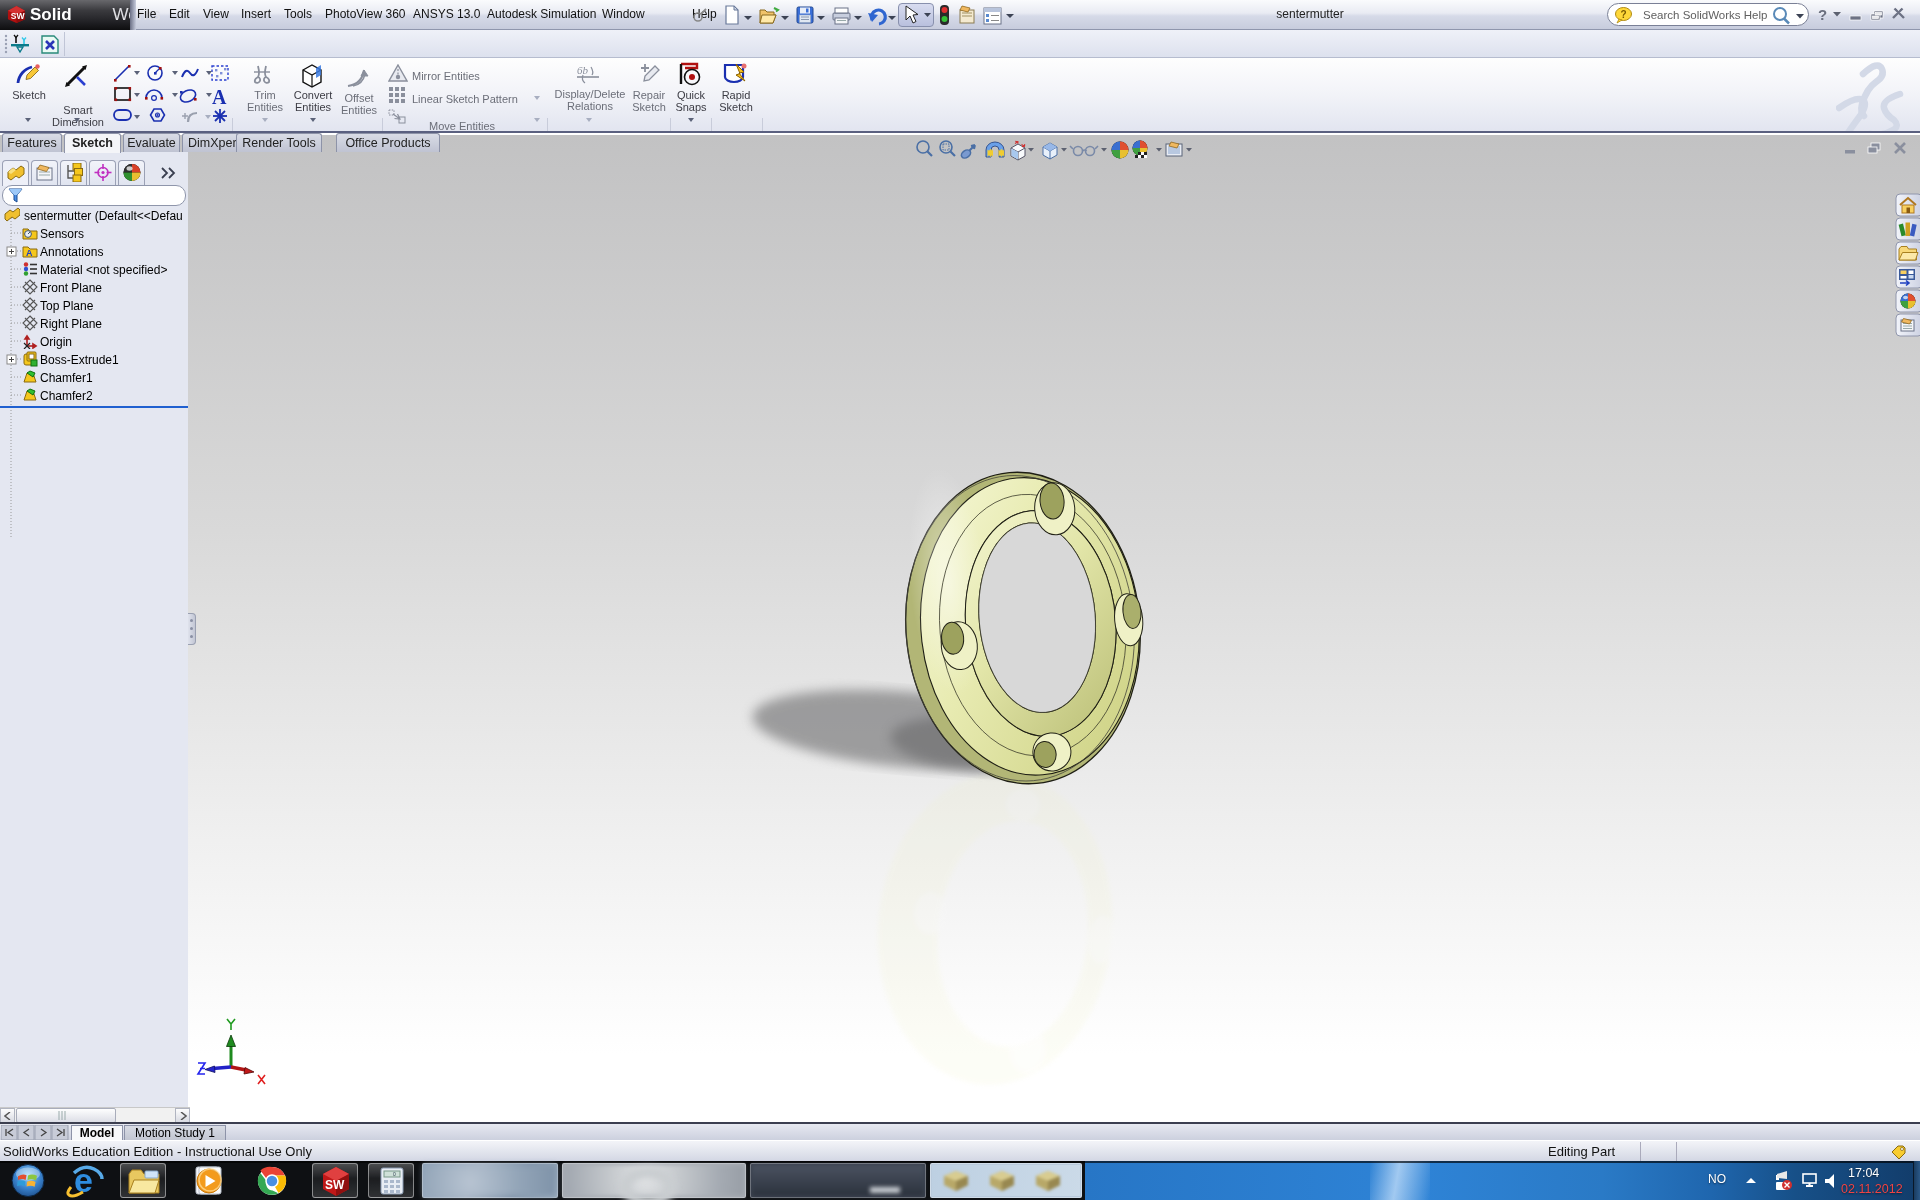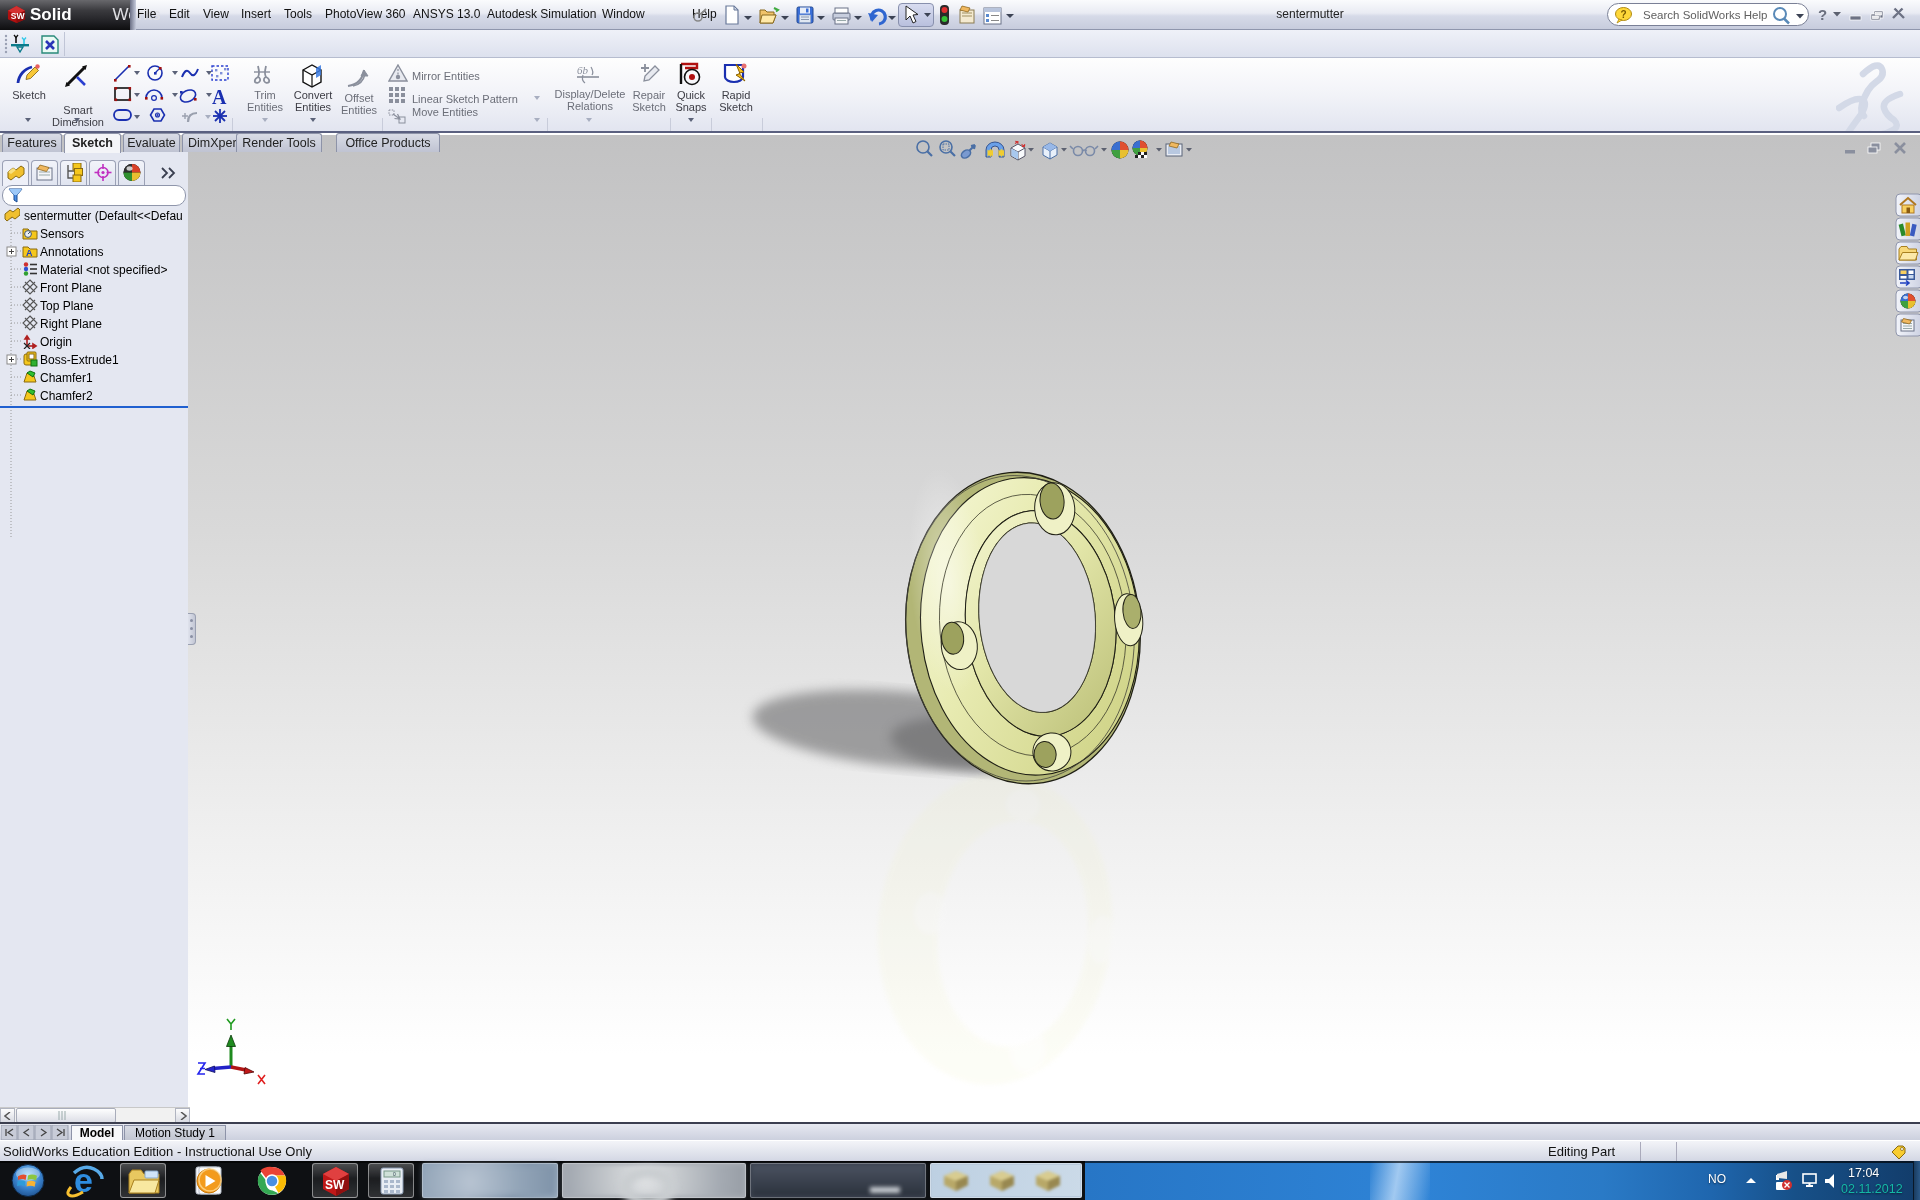--- a/index.html
+++ b/index.html
@@ -347,21 +347,21 @@
       </svg>
     <div class="rib-label gray" style="left:412px;top:35px;width:120px;text-align:left;">Linear Sketch Pattern</div>
     <div class="dd" style="left:534px;top:38px;border-top-color:#a8aec0;"></div>
     <svg class="abs" style="left:388px;top:50px;" width="20" height="18" viewBox="0 0 20 18">
         <g fill="none" stroke="#8a8f9c">
           <rect x="1" y="2" width="5" height="5" stroke-dasharray="1.5 1.2"></rect>
           <rect x="11" y="9" width="6" height="6"></rect>
           <path d="M5 6 l7 5 m-2.5 -5 l2.5 5 -5.5 -0.5" stroke-width="1.2"></path>
         </g>
       </svg>
-    <div class="rib-label gray" style="left:412px;top:48px;width:100px;text-align:left;">Move Entities</div>
+    <div class="rib-label gray" style="left:412px;top:62px;width:100px;text-align:center;">Move Entities</div>
     <div class="dd" style="left:534px;top:60px;border-top-color:#a8aec0;"></div>
 
     <svg class="abs" style="left:575px;top:6px;" width="28" height="22" viewBox="0 0 28 22">
       <g stroke="#8a8f9c" fill="none" stroke-width="1.4">
           <text x="2" y="10" font-size="11" font-style="italic" fill="#8a8f9c" stroke="none" font-family="Liberation Serif">6b</text>
           <path d="M16 3 q3 5 1 8 m-9 0 q-2 5 2 8" stroke-width="1.2"></path>
           <line x1="2" y1="13" x2="24" y2="13" stroke-width="1.6"></line>
         </g>
     </svg>
     <div class="rib-label gray" style="left:550px;top:30px;width:80px;">Display/Delete<br>Relations</div>
@@ -979,17 +979,17 @@
           <path d="M2 3 l10 -3 v8 l-10 -1 z" fill="#e8e8e8"></path>
         <circle cx="12" cy="14" r="5" fill="#d03030"></circle>
           <path d="M9.5 11.5 l5 5 m0 -5 l-5 5" stroke="#fff" stroke-width="1.4"></path>
         <rect x="28" y="3" width="13" height="9" fill="none" stroke="#fff" stroke-width="1.6"></rect>
           <rect x="31" y="14" width="7" height="2"></rect>
           <rect x="33.5" y="12" width="2" height="3"></rect>
         <path d="M50 8 h4 l5 -5 v14 l-5 -5 h-4 z"></path>
       </g>
     </svg>
     <div class="abs" style="left:1848px;top:5px;color:#fff;font-size:12.5px;text-shadow:0 1px 2px rgba(0,0,0,0.5);">17:04</div>
-    <div class="abs" style="left:1841px;top:21px;color:#14b8a6;font-size:12.5px;text-shadow:0 1px 2px rgba(0,0,0,0.5);">02.11.2012</div>
+    <div class="abs" style="left:1841px;top:21px;color:#ef4444;font-size:12.5px;text-shadow:0 1px 2px rgba(0,0,0,0.5);">02.11.2012</div>
     <div class="abs" style="left:1913px;top:0;width:7px;height:39px;background:linear-gradient(90deg,#1a3c60,#2a5888);border-left:1px solid #0a1828;"></div>
   </div>
 
 </div>
 
 </body></html>

